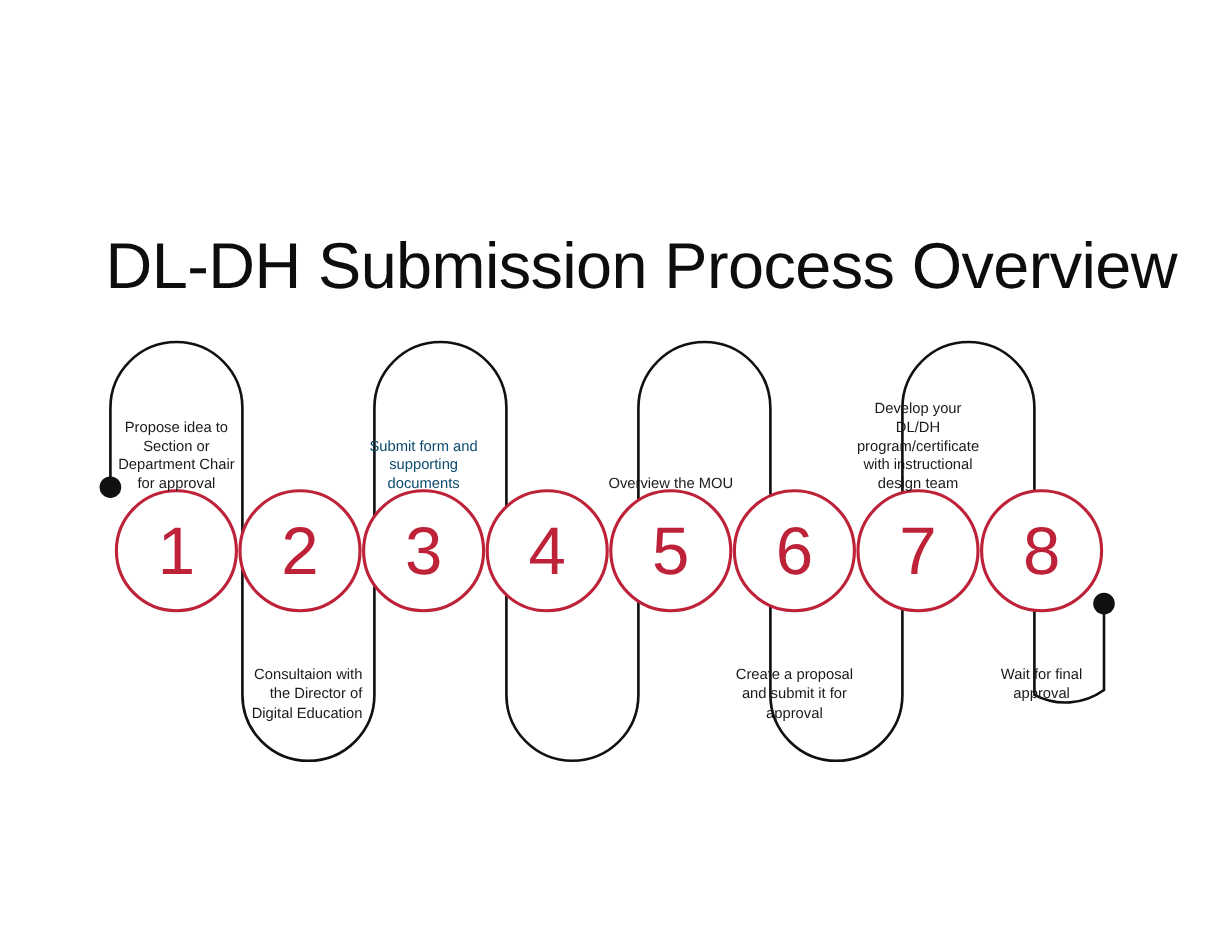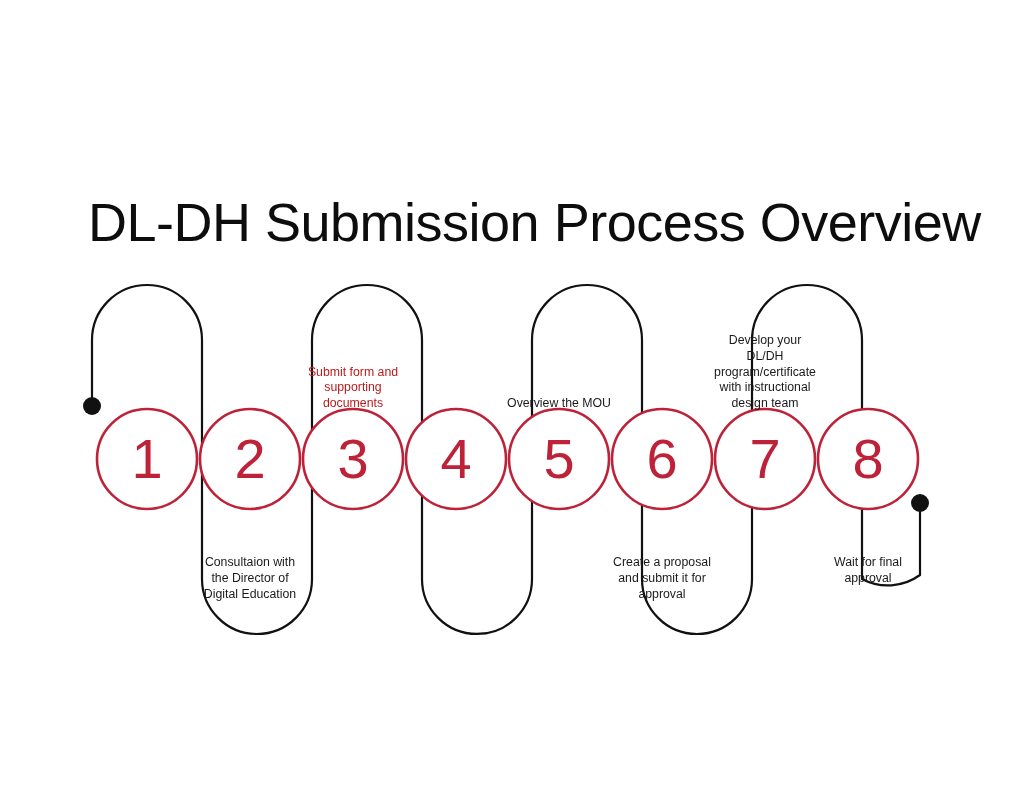--- a/index.html
+++ b/index.html
@@ -90,20 +90,21 @@
 
   <div class="step-number" style="left: 95px; top: 431px; color: rgb(190, 34, 57);">1</div>
   <div class="step-number" style="left: 198px; top: 431px; color: rgb(190, 34, 57);">2</div>
   <div class="step-number" style="left: 301px; top: 431px; color: rgb(190, 34, 57);">3</div>
   <div class="step-number" style="left: 404px; top: 431px; color: rgb(190, 34, 57);">4</div>
   <div class="step-number" style="left: 507px; top: 431px; color: rgb(190, 34, 57);">5</div>
   <div class="step-number" style="left: 610px; top: 431px; color: rgb(190, 34, 57);">6</div>
   <div class="step-number" style="left: 713px; top: 431px; color: rgb(190, 34, 57);">7</div>
   <div class="step-number" style="left: 816px; top: 431px; color: rgb(190, 34, 57);">8</div>
 
-  <div class="step-label" style="left: 198px; top: 524px; color: rgb(26, 26, 26);">Consultaion with the Director of Digital Education</div>
-  <div class="step-label" style="left: 301px; top: 333.6px; color: #b91c1c;">Submit form and supporting documents</div>
+  <div class="step-label" style="left: 95px; top: 317.8px; color: rgb(26, 26, 26);">Propose idea to Section or Department Chair for approval</div>
+  <div class="step-label" style="left: 198px; top: 524px; color: rgb(26, 26, 26); text-align: right;">Consultaion with the Director of Digital Education</div>
+  <div class="step-label" style="left: 301px; top: 333.6px; color: #0c4a6e;">Submit form and supporting documents</div>
   <div class="step-label" style="left: 507px; top: 365.2px; color: rgb(26, 26, 26);">Overview the MOU</div>
   <div class="step-label" style="left: 610px; top: 524px; color: rgb(26, 26, 26);">Create a proposal and submit it for approval</div>
   <div class="step-label" style="left: 713px; top: 302px; color: rgb(26, 26, 26);">Develop your DL/DH program/certificate with instructional design team</div>
   <div class="step-label" style="left: 816px; top: 524px; color: rgb(26, 26, 26);">Wait for final approval</div>
 
 </div>
 
 </body></html>

